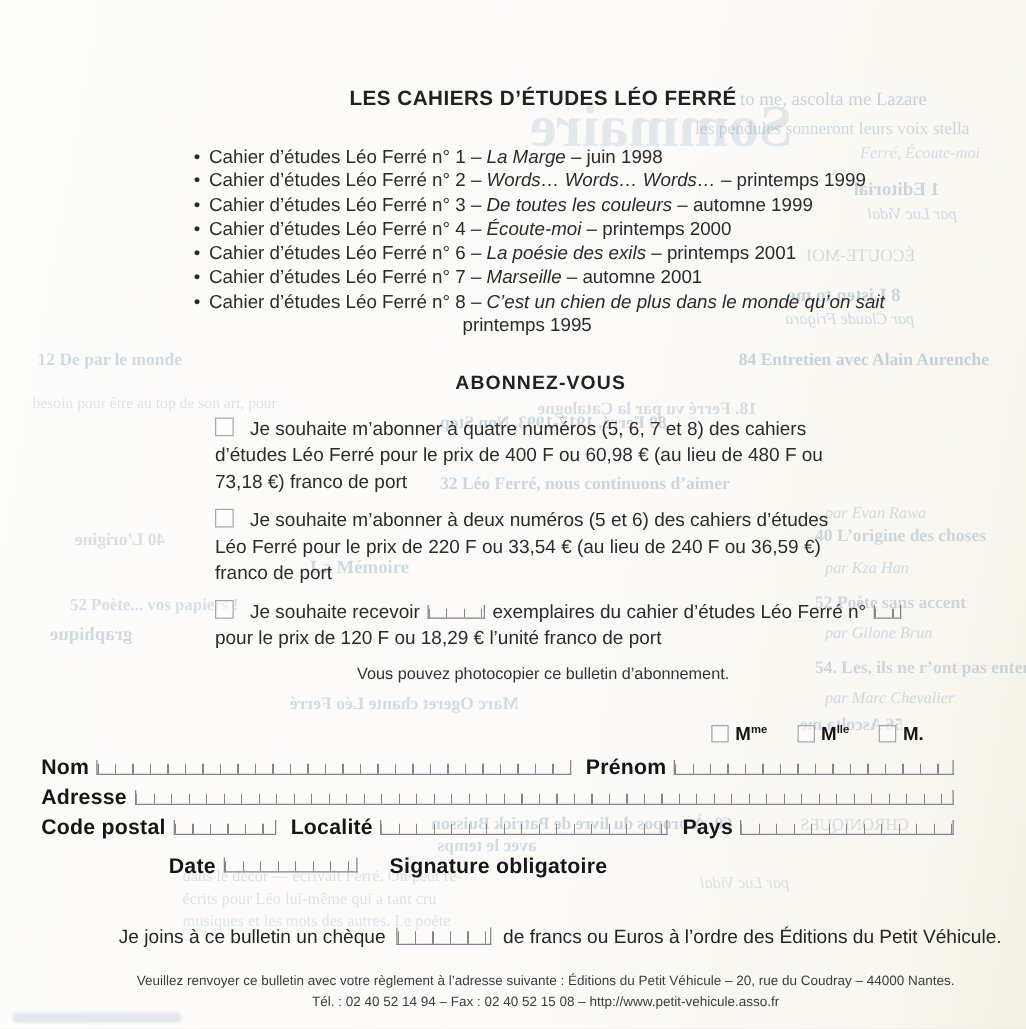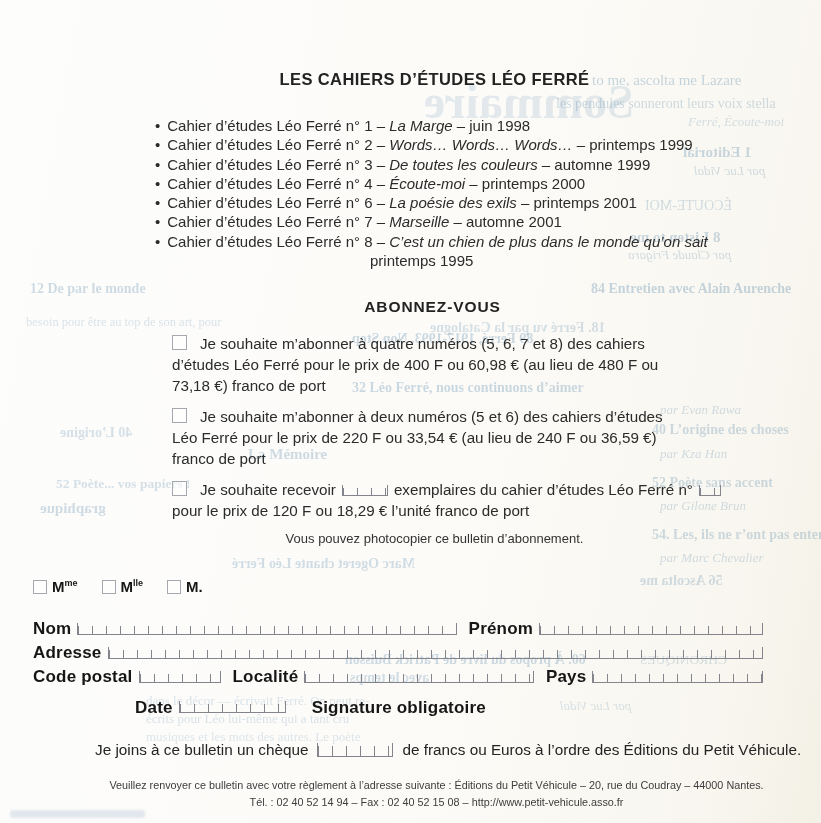--- a/index.html
+++ b/index.html
@@ -46,21 +46,21 @@
     border-left:1px solid #84858c;border-right:1px solid #84858c;border-bottom:1.4px solid #84858c;
     background:repeating-linear-gradient(to right,#84858c 0,#84858c 1px,transparent 1px,transparent 14px) left bottom/100% 8px no-repeat;
   }
   .comb.inline{height:10px;vertical-align:-1px;margin:0 6px;background-size:100% 7px;}
   .note{position:absolute;top:531px;left:0;right:0;text-align:center;padding-left:48px;font-size:13px;color:#333;}
   .form{position:absolute;top:578px;left:33px;width:730px;}
   .frow{display:flex;align-items:flex-end;margin-bottom:6px;}
   .frow .comb{flex:1;margin:0 0 3px 6px;}
   .flabel{font-weight:700;font-size:17px;line-height:1.05;color:#161616;letter-spacing:.2px;}
   .ml{margin-left:12px;}
-  .civ{margin-bottom:25px;align-items:center;}
+  .civ{margin-bottom:9px;align-items:center;justify-content:flex-end;}
   .civ-item{margin-right:24px;font-weight:700;font-size:15px;color:#161616;}
   .civ-item .cbx{width:12px;height:12px;margin-right:5px;vertical-align:-2px;}
   sup{font-size:9px;}
   .date-row{margin-top:13px;margin-left:102px;}
   .sig{margin-left:26px;}
   .cheque{position:absolute;top:741px;left:95px;font-size:15.3px;color:#242424;}
   .cheque .comb{width:74px;height:13px;vertical-align:-2px;margin:0 9px;background-size:100% 10px;}
   .footer{
     position:absolute;top:777px;left:0;right:0;text-align:center;padding-left:52px;
     font-size:10.8px;color:#3c3c3c;line-height:1.55;

